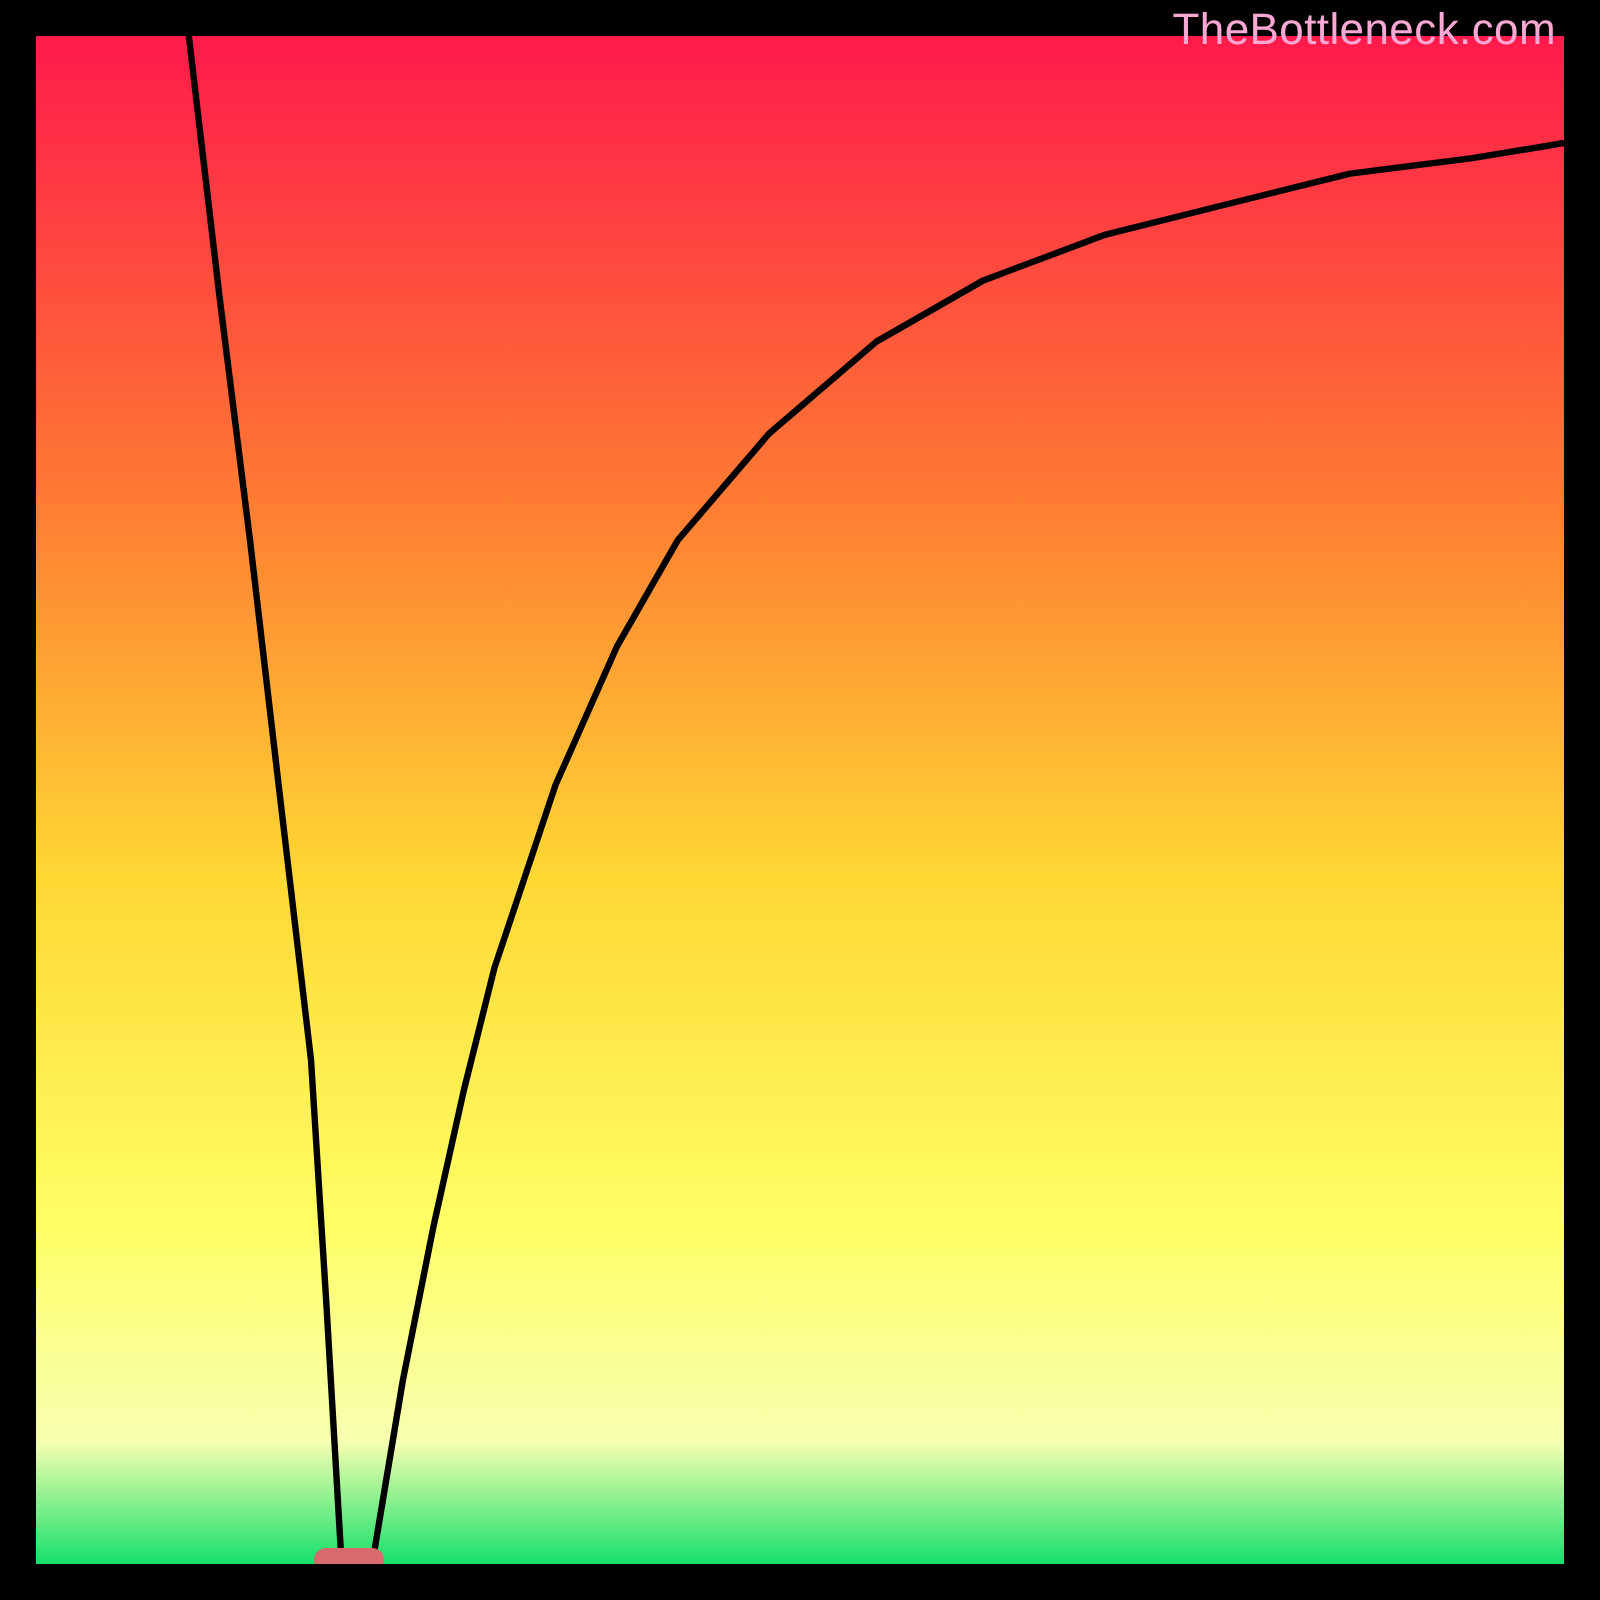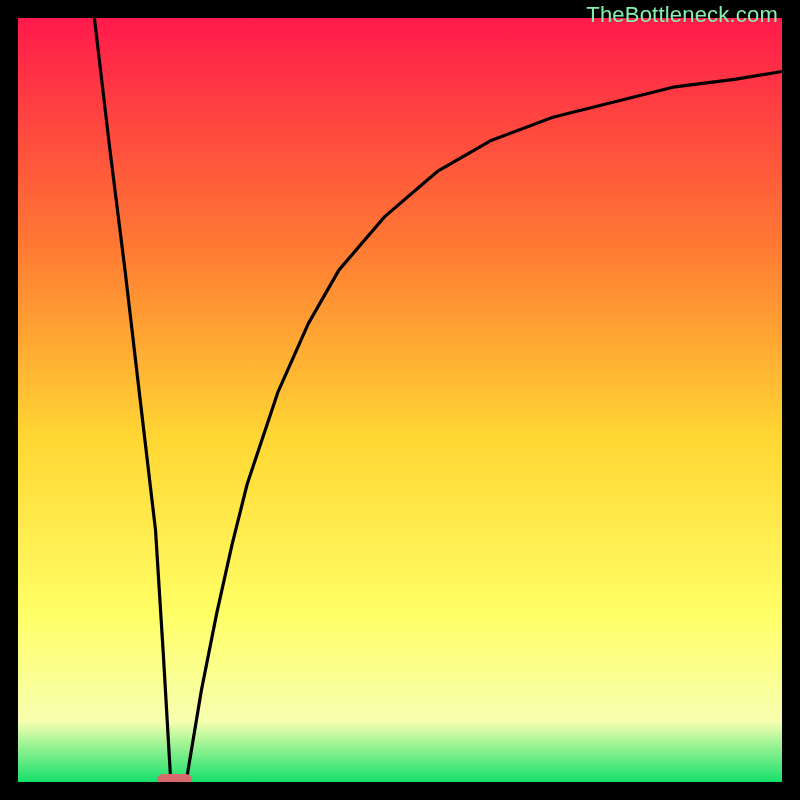--- a/index.html
+++ b/index.html
@@ -23,21 +23,21 @@
     position: absolute;
     left: 0;
     top: 0;
     width: 764px;
     height: 764px;
   }
   .watermark {
     position: absolute;
     top: 2px;
     right: 22px;
-    color: #86efac;
+    color: #f9a8d4;
     font-size: 22px;
     font-weight: 500;
     letter-spacing: 0.2px;
   }
 </style>
 </head>
 <body>
 
 <div class="frame">
   <svg class="plot" viewBox="0 0 764 764" preserveAspectRatio="none">

